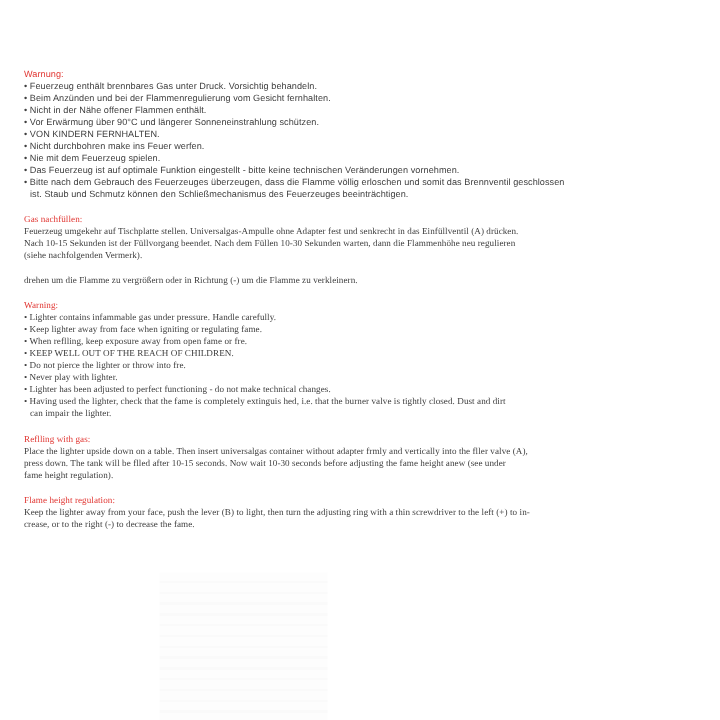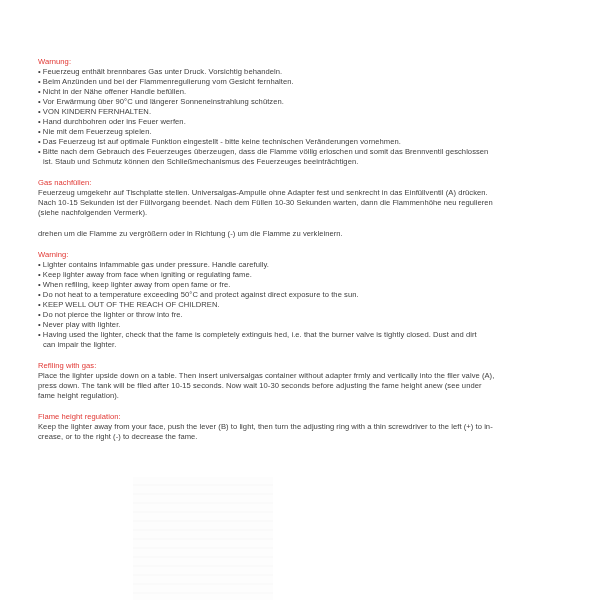--- a/index.html
+++ b/index.html
@@ -9,29 +9,30 @@
   }
   body {
     position: relative;
     width: 600px;
     height: 600px;
     overflow: hidden;
     font-family: "Liberation Sans", sans-serif;
   }
   .doc {
     position: absolute;
-    left: 38px;
+    left: 20px;
     top: 57px;
     font-size: 7.6px;
     line-height: 10px;
     white-space: nowrap;
     letter-spacing: 0.05px;
   }
   .sec + .sec {
     margin-top: 11px;
+    font-family: Liberation Serif, serif;
   }
   .heading {
     font-weight: normal;
   }
   .line.indent {
     padding-left: 5px;
   }
   
   .scan-artifact {
     position: absolute;
@@ -51,47 +52,47 @@
 </style>
 </head>
 <body>
 
 <div class="doc">
   <div id="sections" style="color: rgb(62, 62, 62);">
       <section class="sec">
         <div class="heading" style="color: rgb(225, 55, 51);">Warnung:</div>
         <div class="line">• Feuerzeug enthält brennbares Gas unter Druck. Vorsichtig behandeln.</div>
         <div class="line">• Beim Anzünden und bei der Flammenregulierung vom Gesicht fernhalten.</div>
-        <div class="line">• Nicht in der Nähe offener Handle befüllen.</div>
+        <div class="line">• Nicht in der Nähe offener Flammen enthält.</div>
         <div class="line">• Vor Erwärmung über 90°C und längerer Sonneneinstrahlung schützen.</div>
         <div class="line">• VON KINDERN FERNHALTEN.</div>
-        <div class="line">• Hand durchbohren oder ins Feuer werfen.</div>
+        <div class="line">• Nicht durchbohren make ins Feuer werfen.</div>
         <div class="line">• Nie mit dem Feuerzeug spielen.</div>
         <div class="line">• Das Feuerzeug ist auf optimale Funktion eingestellt - bitte keine technischen Veränderungen vornehmen.</div>
         <div class="line">• Bitte nach dem Gebrauch des Feuerzeuges überzeugen, dass die Flamme völlig erloschen und somit das Brennventil geschlossen</div>
         <div class="line indent">ist. Staub und Schmutz können den Schließmechanismus des Feuerzeuges beeinträchtigen.</div>
       </section>
       <section class="sec">
         <div class="heading" style="color: rgb(225, 55, 51);">Gas nachfüllen:</div>
         <div class="line">Feuerzeug umgekehr auf Tischplatte stellen. Universalgas-Ampulle ohne Adapter fest und senkrecht in das Einfüllventil (A) drücken.</div>
         <div class="line">Nach 10-15 Sekunden ist der Füllvorgang beendet. Nach dem Füllen 10-30 Sekunden warten, dann die Flammenhöhe neu regulieren</div>
         <div class="line">(siehe nachfolgenden Vermerk).</div>
       </section>
       <section class="sec">
         <div class="line">drehen um die Flamme zu vergrößern oder in Richtung (-) um die Flamme zu verkleinern.</div>
       </section>
       <section class="sec">
         <div class="heading" style="color: rgb(225, 55, 51);">Warning:</div>
         <div class="line">• Lighter contains infammable gas under pressure. Handle carefully.</div>
         <div class="line">• Keep lighter away from face when igniting or regulating fame.</div>
-        <div class="line">• When reflling, keep lighter away from open fame or fre.</div>
-        <div class="line">• Do not heat to a temperature exceeding 50°C and protect against direct exposure to the sun.</div>
+        <div class="line">• When reflling, keep exposure away from open fame or fre.</div>
         <div class="line">• KEEP WELL OUT OF THE REACH OF CHILDREN.</div>
         <div class="line">• Do not pierce the lighter or throw into fre.</div>
         <div class="line">• Never play with lighter.</div>
+        <div class="line">• Lighter has been adjusted to perfect functioning - do not make technical changes.</div>
         <div class="line">• Having used the lighter, check that the fame is completely extinguis hed, i.e. that the burner valve is tightly closed. Dust and dirt</div>
         <div class="line indent">can impair the lighter.</div>
       </section>
       <section class="sec">
         <div class="heading" style="color: rgb(225, 55, 51);">Reflling with gas:</div>
         <div class="line">Place the lighter upside down on a table. Then insert universalgas container without adapter frmly and vertically into the fller valve (A),</div>
         <div class="line">press down. The tank will be flled after 10-15 seconds. Now wait 10-30 seconds before adjusting the fame height anew (see under</div>
         <div class="line">fame height regulation).</div>
       </section>
       <section class="sec">

